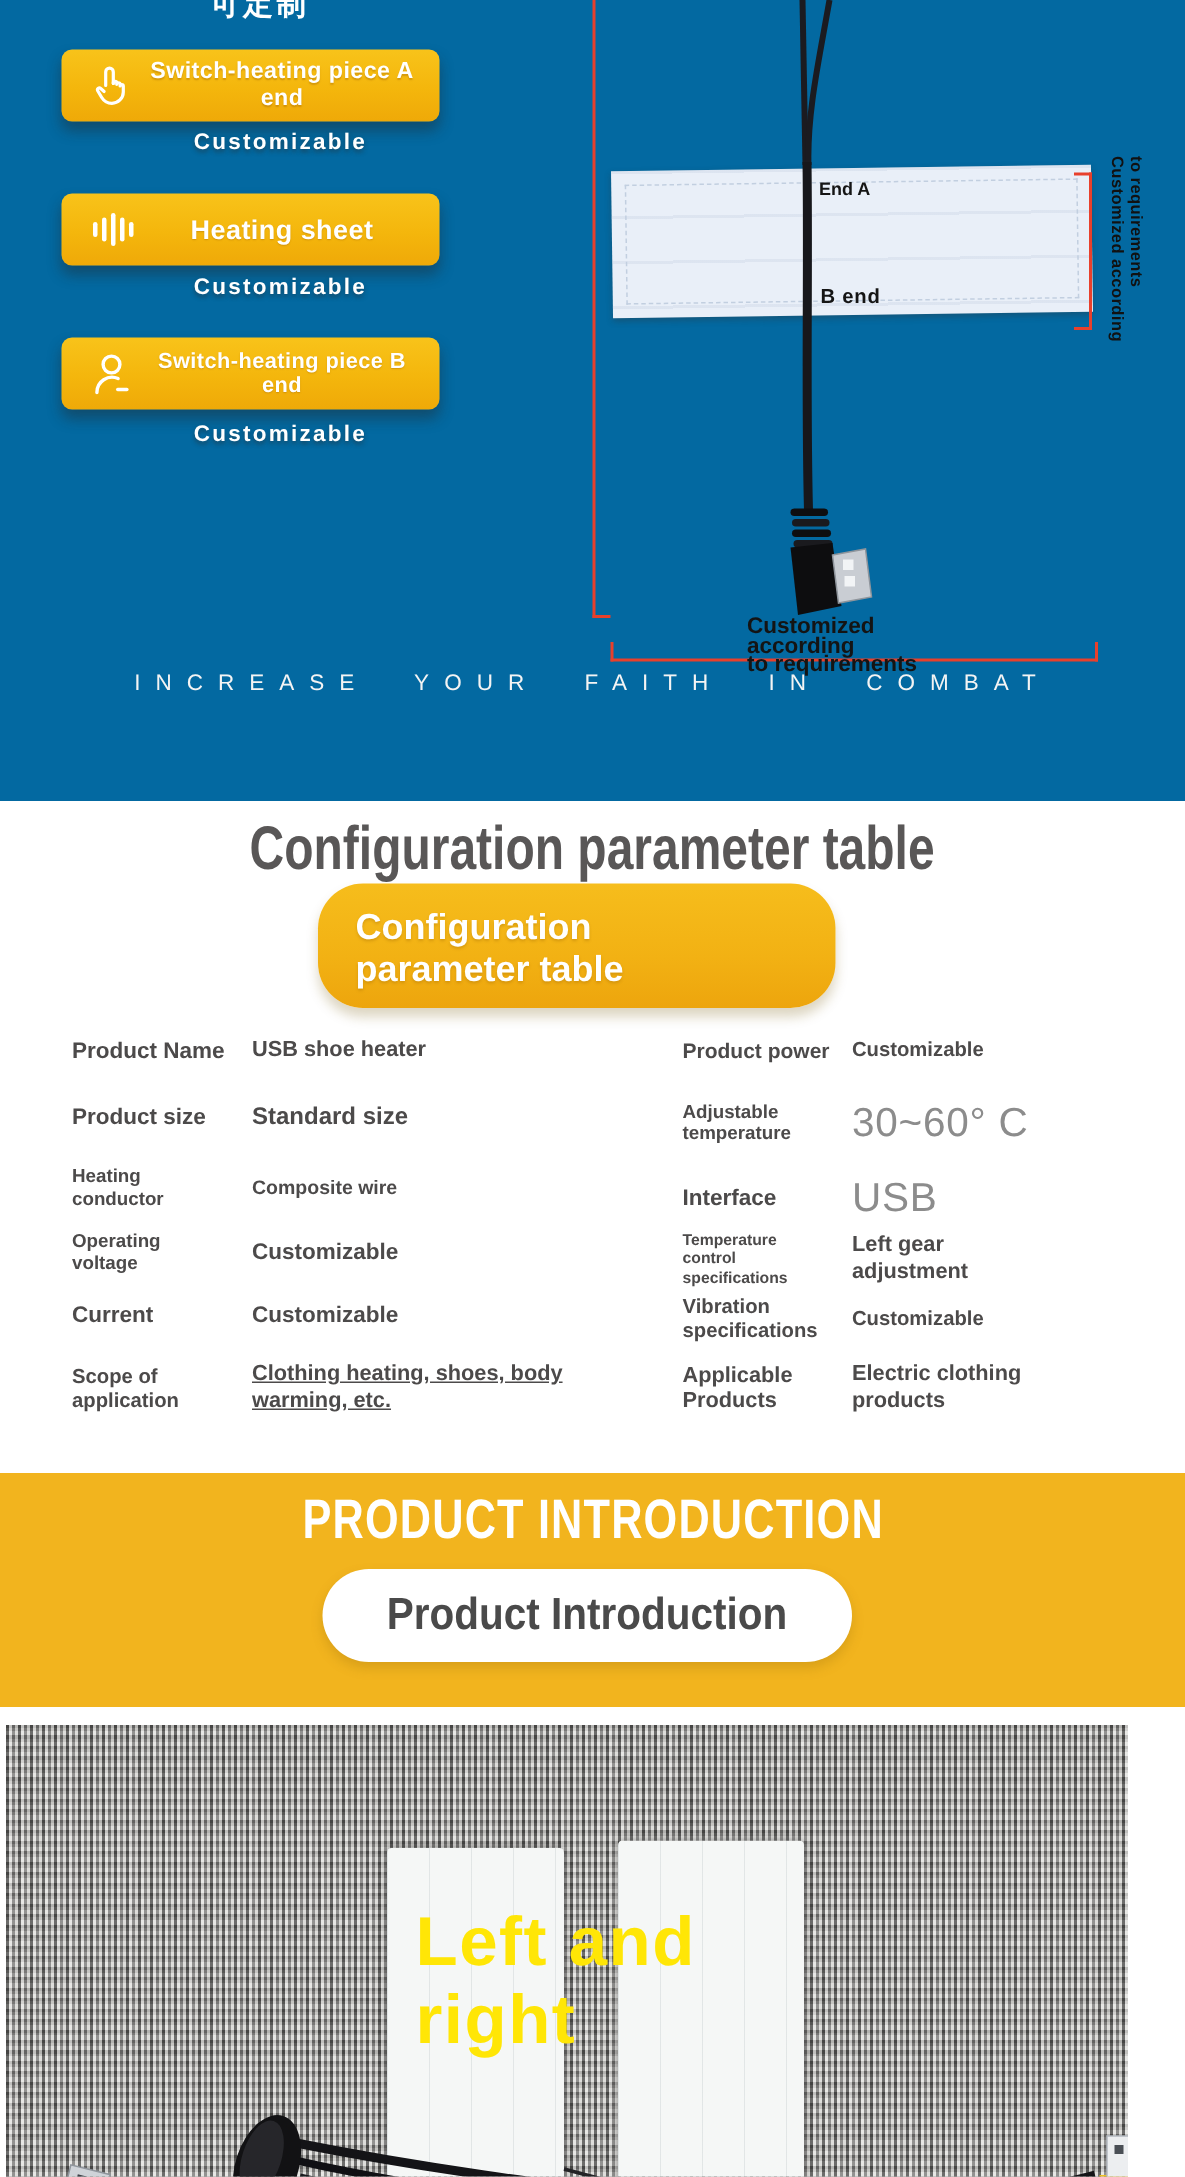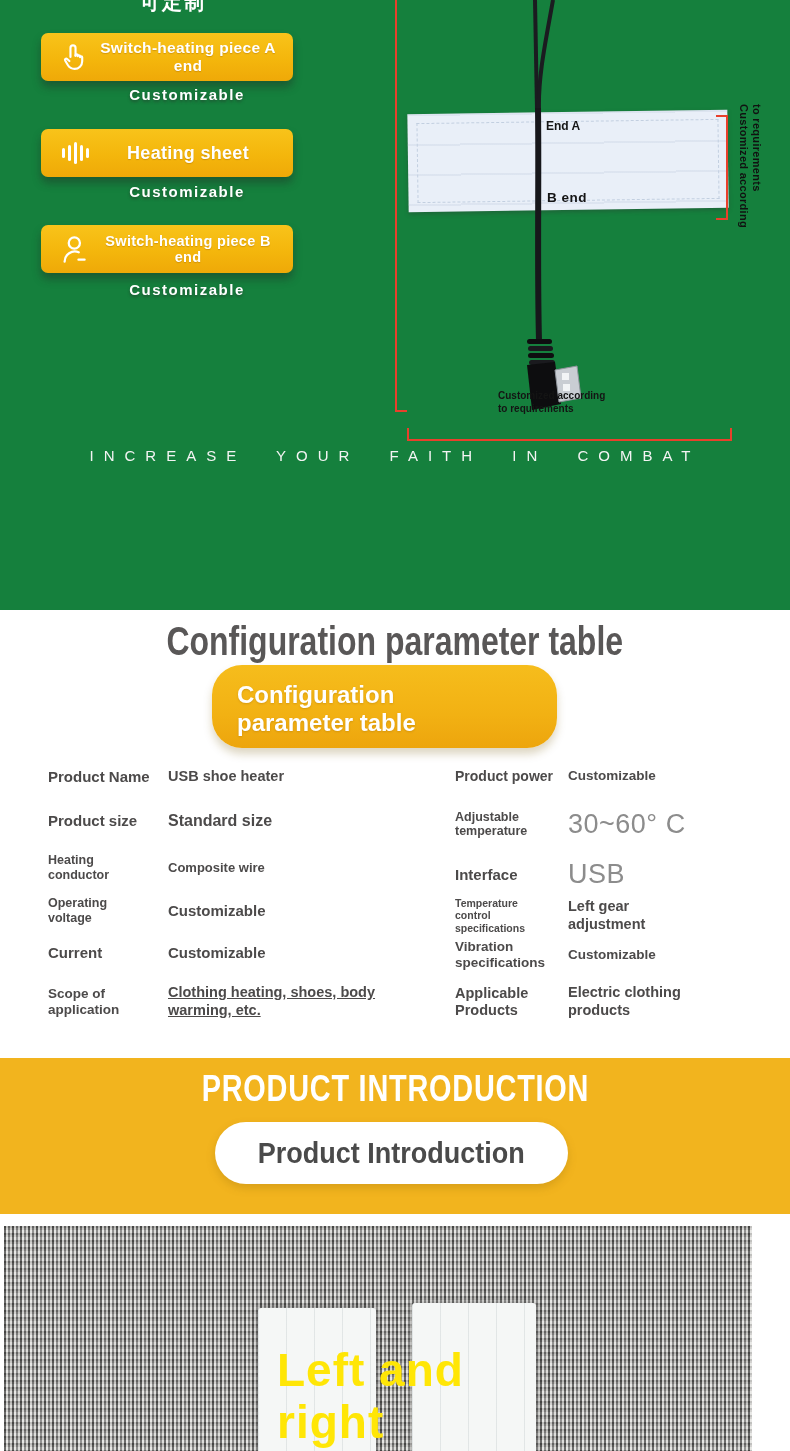--- a/index.html
+++ b/index.html
@@ -1,21 +1,21 @@
 <!DOCTYPE html>
 <html><head>
 <meta charset="utf-8">
 <style>
   html,body{margin:0;padding:0;}
   body{
     width:790px;height:1451px;overflow:hidden;background:#ffffff;
     font-family:"Liberation Sans","DejaVu Sans",sans-serif;position:relative;
   }
   
-  .hero{position:relative;width:790px;height:610px;background:#15803d;overflow:hidden;}
+  .hero{position:relative;width:790px;height:534px;background:#0369a1;overflow:hidden;}
   .cn-partial{position:absolute;left:140px;top:-11px;color:#fff;font-weight:bold;font-size:20px;letter-spacing:2px;}
   .hero-btn{
     position:absolute;left:41px;width:252px;height:48px;border-radius:7px;
     background:linear-gradient(180deg,#f8c31a 0%,#f4b60c 55%,#efa908 100%);
     display:flex;align-items:center;box-shadow:0 6px 9px rgba(35,35,35,.4);
     border:none;cursor:pointer;padding:0 10px 0 16px;
   }
   .hero-btn .ic{width:36px;height:36px;flex:0 0 36px;display:flex;align-items:center;justify-content:center;}
   .hero-btn .bl{flex:1;text-align:center;color:#fff;font-weight:bold;font-size:15.5px;letter-spacing:.3px;
     text-shadow:0 1px 1px rgba(150,90,0,.35);}
@@ -32,21 +32,21 @@
   .end-a{position:absolute;left:546px;top:119px;font-size:12px;font-weight:bold;color:#151515;}
   .b-end{position:absolute;left:547px;top:190px;font-size:13.5px;font-weight:bold;color:#151515;letter-spacing:.5px;}
   .red-vline{position:absolute;left:395px;top:0;width:2px;height:412px;background:#e8402c;}
   .red-vtick{position:absolute;left:395px;top:410px;width:12px;height:2px;background:#e8402c;}
   .red-measure{position:absolute;left:716px;top:115px;width:10px;height:101px;
     border-right:2px solid #e8402c;border-top:2px solid #e8402c;border-bottom:2px solid #e8402c;}
   .side-note{position:absolute;left:737px;top:104px;writing-mode:vertical-lr;white-space:pre-line;
     font-size:11px;font-weight:bold;color:#111;line-height:13px;letter-spacing:.3px;}
   .red-bracket{position:absolute;left:407px;top:428px;width:321px;height:11px;
     border-left:2px solid #e8402c;border-right:2px solid #e8402c;border-bottom:2px solid #e8402c;}
-  .bottom-note{position:absolute;left:498px;top:390px;width:150px;font-size:10px;font-weight:bold;
+  .bottom-note{position:absolute;left:498px;top:412px;width:150px;font-size:15px;font-weight:bold;
     color:#141414;white-space:pre-line;line-height:12.5px;}
   .slogan{position:absolute;left:0;top:447px;width:100%;text-align:center;color:#f4f4f4;
     font-size:15px;letter-spacing:10px;word-spacing:16px;}
   
   .config{position:relative;width:790px;height:448px;background:#fff;}
   .cfg-heading{position:absolute;left:0;top:8px;width:100%;text-align:center;
     font-size:41px;font-weight:900;color:#595757;letter-spacing:0;}
   .cfg-heading>span{display:inline-block;transform:scaleX(.78);}
   .cfg-badge{
     position:absolute;left:212px;top:55px;width:345px;height:83px;border-radius:30px;border:none;cursor:pointer;

